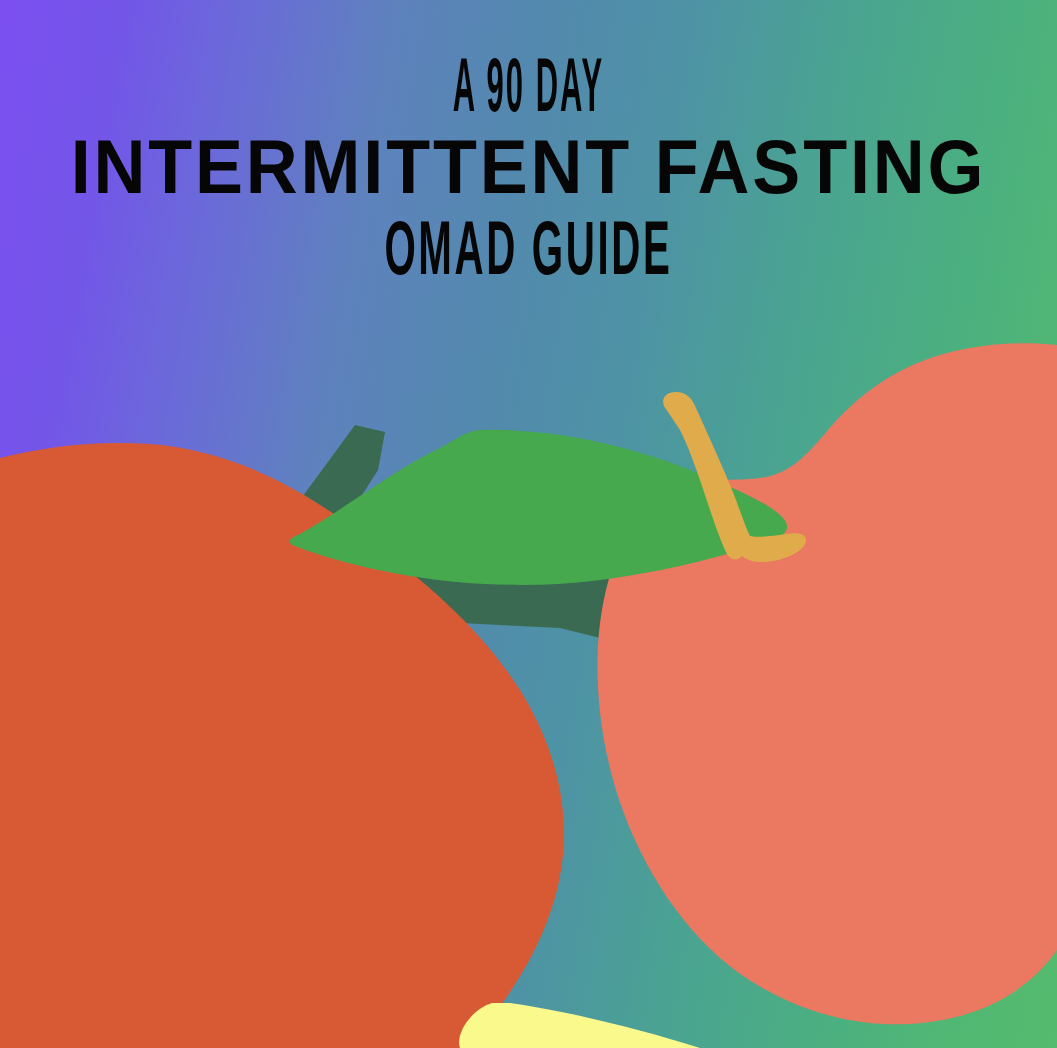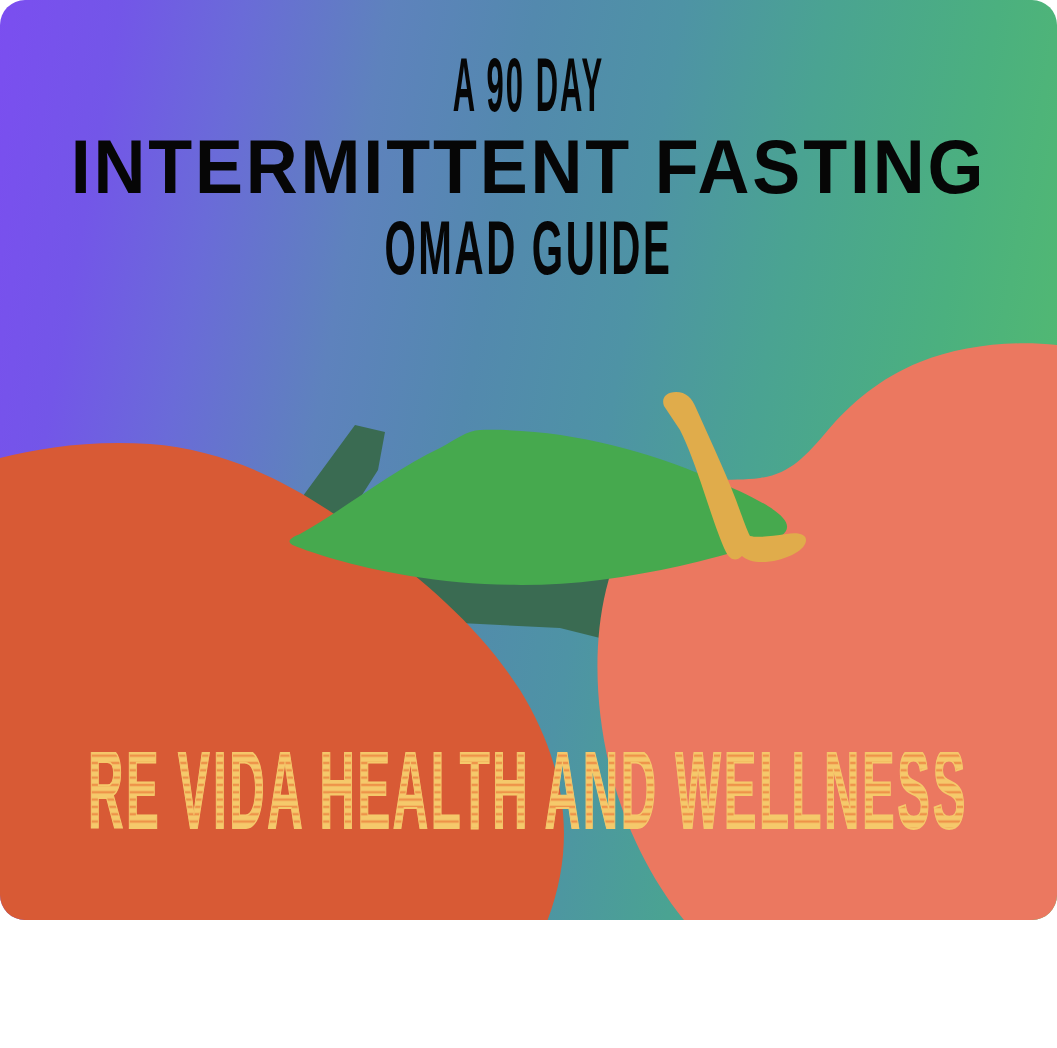--- a/index.html
+++ b/index.html
@@ -3,24 +3,23 @@
 <meta charset="utf-8">
 <style>
   html, body {
     margin: 0;
     padding: 0;
     background: #ffffff;
   }
   #poster {
     position: relative;
     width: 1057px;
-    height: 920px;
+    height: 1048px;
     overflow: hidden;
     font-family: "Liberation Sans", sans-serif;
-    border-radius: 25px;
   }
   #bg-gradient {
     position: absolute;
     inset: 0;
     background: linear-gradient(100deg,
         #7b4ef0 0%,
         #7356e8 10%,
         #6a6bd8 20%,
         #5e82bd 32%,
         #5389ae 44%,
@@ -162,25 +161,14 @@
              L 460,1048
              C 455,1035 470,1010 492,1003 Z"></path>
   </svg>
 
   <div id="title-block">
     <span class="title-line" id="title-line-1" style="transform: scaleX(0.4068); transform-origin: center top;">A 90 DAY</span>
     <span class="title-line" id="title-line-2" style="transform: scaleX(0.9461); transform-origin: center top;">INTERMITTENT FASTING</span>
     <span class="title-line" id="title-line-3" style="transform: scaleX(0.5298); transform-origin: center top;">OMAD GUIDE</span>
   </div>
 
-  <div id="subtitle-wrap">
-    <svg id="subtitle-svg" viewBox="0 0 1057 96" xmlns="http://www.w3.org/2000/svg">
-      <defs>
-        <pattern id="inline-stripes" patternUnits="userSpaceOnUse" width="6" height="6" patternTransform="rotate(0)">
-          <rect width="6" height="6" fill="#F5C96B"></rect>
-          <rect width="6" height="2" y="2" fill="#E8662E" opacity="0.55"></rect>
-        </pattern>
-      </defs>
-      <text id="subtitle-text" class="sub-text" x="528" y="62.3" text-anchor="middle" fill="url(#inline-stripes)" stroke="#F5C96B" stroke-width="1.6" transform="translate(528,0) scale(0.5318,1.22) translate(-528,0)">RE VIDA HEALTH AND WELLNESS</text>
-    </svg>
-  </div>
 
 </div>
 
 </body></html>

